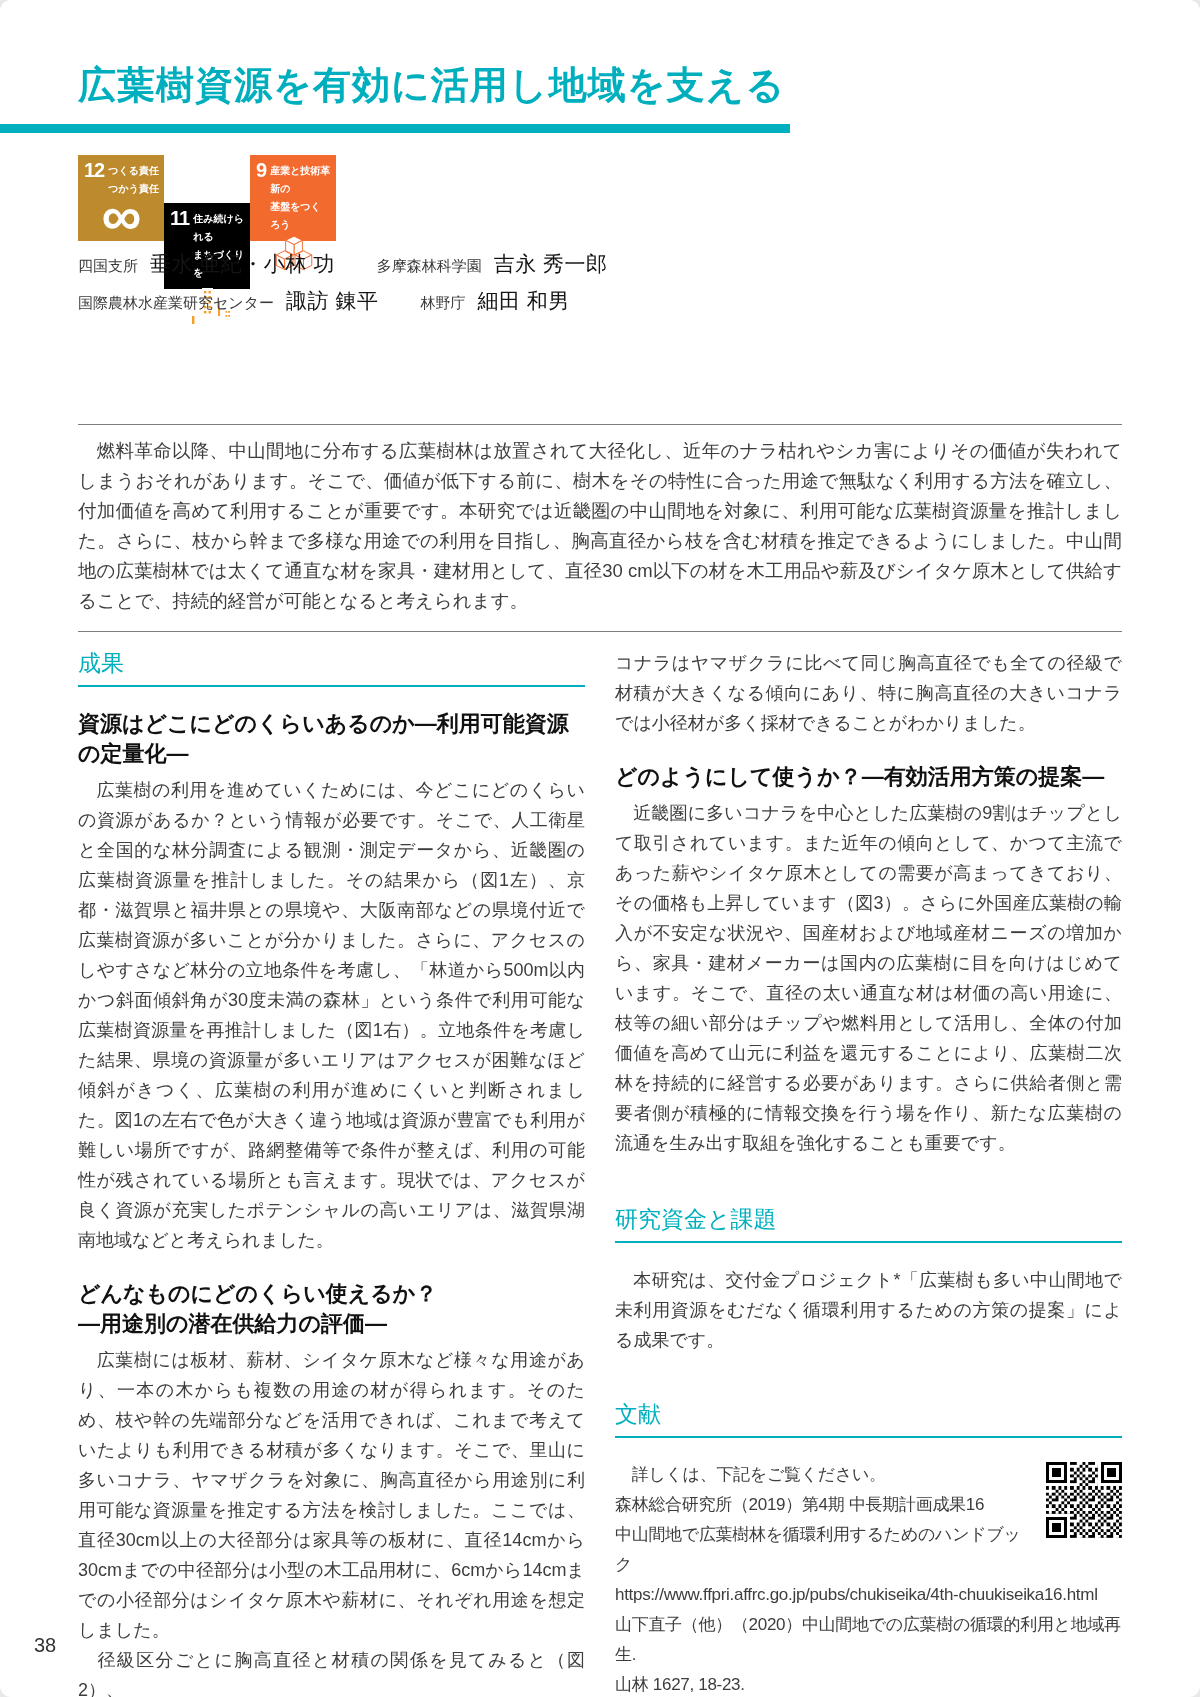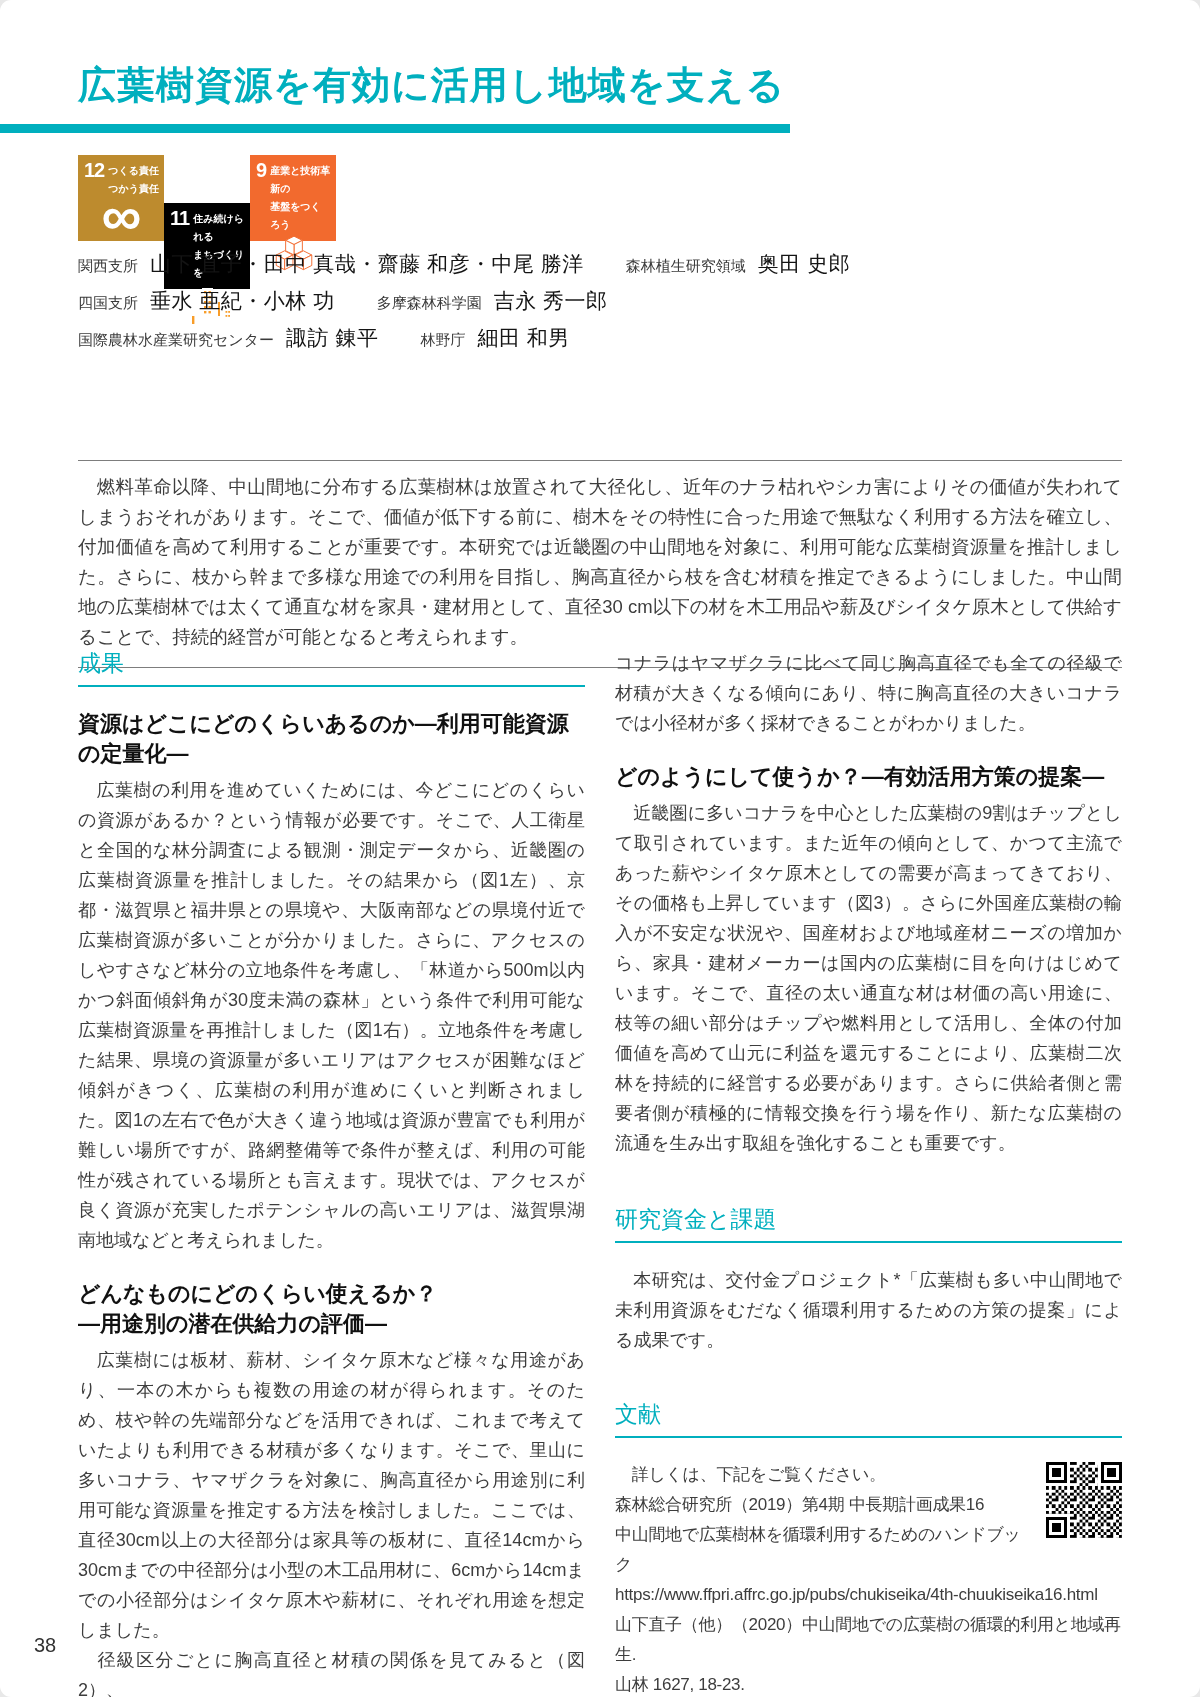--- a/index.html
+++ b/index.html
@@ -29,21 +29,21 @@
   .author-line { display:flex; flex-wrap:wrap; align-items:baseline; column-gap:42px; margin-bottom:9px; }
   .author-pair { display:flex; align-items:baseline; gap:12px; }
   .affiliation { font-size:15px; color:#3a3a3a; }
   .author-names { font-size:21px; color:#141414; font-weight:500; letter-spacing:0.5px; }
 
   
   .abstract {
     position:absolute; left:78px; top:424px; width:1044px;
     border-top:1px solid #7d7d7d; border-bottom:1px solid #7d7d7d;
     padding:11px 0 15px 0;
-    font-size:18.5px; line-height:30px; text-align:justify; color:#3d3d3d;margin-top:36px;
+    font-size:18.5px; line-height:30px; text-align:justify; color:#3d3d3d;
   }
 
   
   .columns { position:absolute; left:78px; top:648px; width:1044px; display:flex; gap:30px; }
   .col { width:507px; }
   h2.section-head {
     font-size:23px; font-weight:normal; color:#00AFBE;
     padding-bottom:6px; border-bottom:2px solid #00AFBE; margin-bottom:22px;
   }
   h3.sub-head { font-size:22px; font-weight:bold; color:#111; line-height:30px; margin:24px 0 6px 0; white-space:pre-line; }
@@ -130,30 +130,20 @@
             <polygon points="31,16 39,20 31,24 23,20"></polygon>
             <polygon points="31,24 39,20 39,30 31,34"></polygon>
             <polygon points="31,24 23,20 23,30 31,34"></polygon>
           </g>
         </svg>
       </div>
     </div>
   </div>
 
   <div class="authors">
-    <div class="author-line">
-      <span class="author-pair">
-        <span class="affiliation">関西支所</span>
-        <span class="author-names">山下 直子・田中 真哉・齋藤 和彦・中尾 勝洋</span>
-      </span>
-      <span class="author-pair">
-        <span class="affiliation">森林植生研究領域</span>
-        <span class="author-names">奥田 史郎</span>
-      </span>
-    </div>
     <div class="author-line">
       <span class="author-pair">
         <span class="affiliation">四国支所</span>
         <span class="author-names">垂水 亜紀・小林 功</span>
       </span>
       <span class="author-pair">
         <span class="affiliation">多摩森林科学園</span>
         <span class="author-names">吉永 秀一郎</span>
       </span>
     </div>

